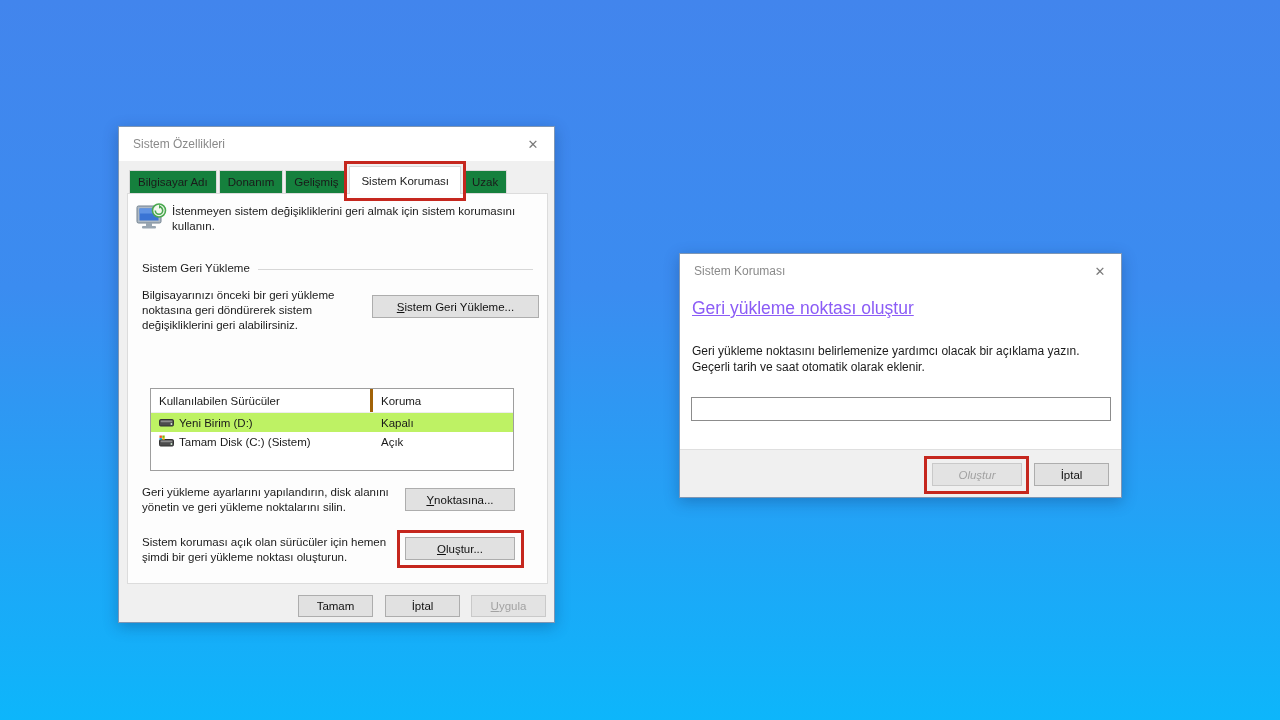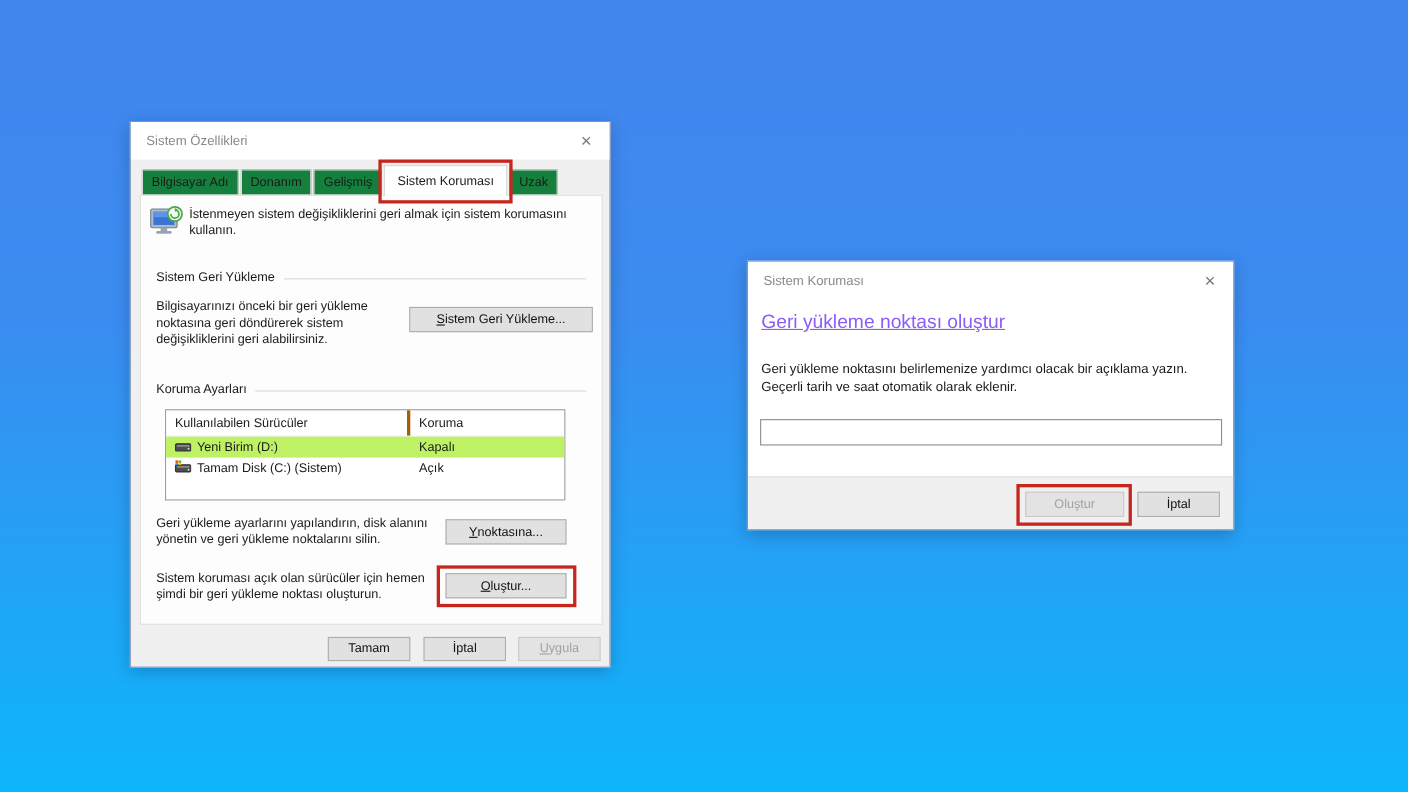--- a/index.html
+++ b/index.html
@@ -11,20 +11,21 @@
   }
   .stage {
     position:relative; width:1280px; height:720px;
     background:linear-gradient(180deg,#4285ed 0%, #3b8cf0 40%, #0db6fb 100%);
   }
   .dialog {
     position:absolute; background:#f0f0f0;
     border:1px solid #7e96b4;
     box-shadow:0 4px 14px rgba(10,40,90,.30);
     font-size:11.5px;
+    margin-top:16px;
   }
   
   .dlg-left { left:118px; top:110px; width:437px; height:497px; }
   .titlebar {
     position:absolute; left:0; top:0; right:0; height:34px; background:#ffffff;
   }
   .titlebar .title {
     position:absolute; left:14px; top:10px; font-size:12px; color:#8a8a8a;
   }
   .close-btn {
@@ -103,21 +104,21 @@
   }
   .name-input {
     position:absolute; left:11px; top:143px; width:420px; height:24px;
     border:1px solid #8c8c8c; background:#fff; font-size:12px; padding:0 6px;
     font-family:"Liberation Sans", sans-serif; outline:none;
   }
   .dlg-right .footer {
     position:absolute; left:0; right:0; bottom:0; height:48px;
     background:#f0f0f0; border-top:1px solid #dfdfdf;
   }
-  .b-create2 { left:252px; top:209px; width:90px; height:23px; }
+  .b-create2 { left:252px; top:209px; width:90px; height:23px;font-style:italic; }
   .box-create2 { left:244px; top:202px; width:105px; height:38px; }
   .b-cancel2 { left:354px; top:209px; width:75px; height:23px; }
 </style>
 </head>
 <body>
 
 <div class="stage">
 
   <div class="dialog dlg-left">
 
@@ -164,24 +165,20 @@
       <div class="group-row g-restore">
         <span>Sistem Geri Yükleme</span>
         <span class="rule"></span>
       </div>
       <div class="para p-restore">Bilgisayarınızı önceki bir geri yükleme noktasına geri döndürerek sistem değişikliklerini geri alabilirsiniz.</div>
       <div class="win-btn b-restore">
         <span class="mn">S</span>
           <span>istem Geri Yükleme...</span>
       </div>
 
-      <div class="group-row g-protect">
-        <span>Koruma Ayarları</span>
-        <span class="rule"></span>
-      </div>
 
       <div class="drv-table">
         <div class="drv-head">
           <span class="c1">Kullanılabilen Sürücüler</span>
           <span class="c2">Koruma</span>
         </div>
         <div class="drv-row hl">
           <span class="c1">
             <span>
               <svg width="15" height="11" viewBox="0 0 15 11">

